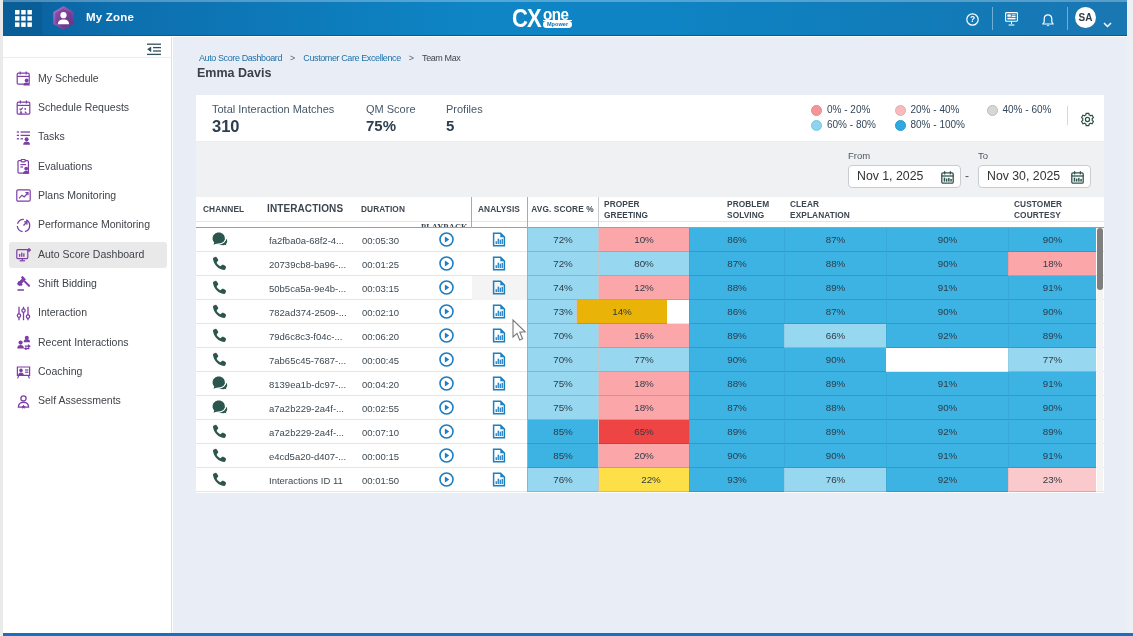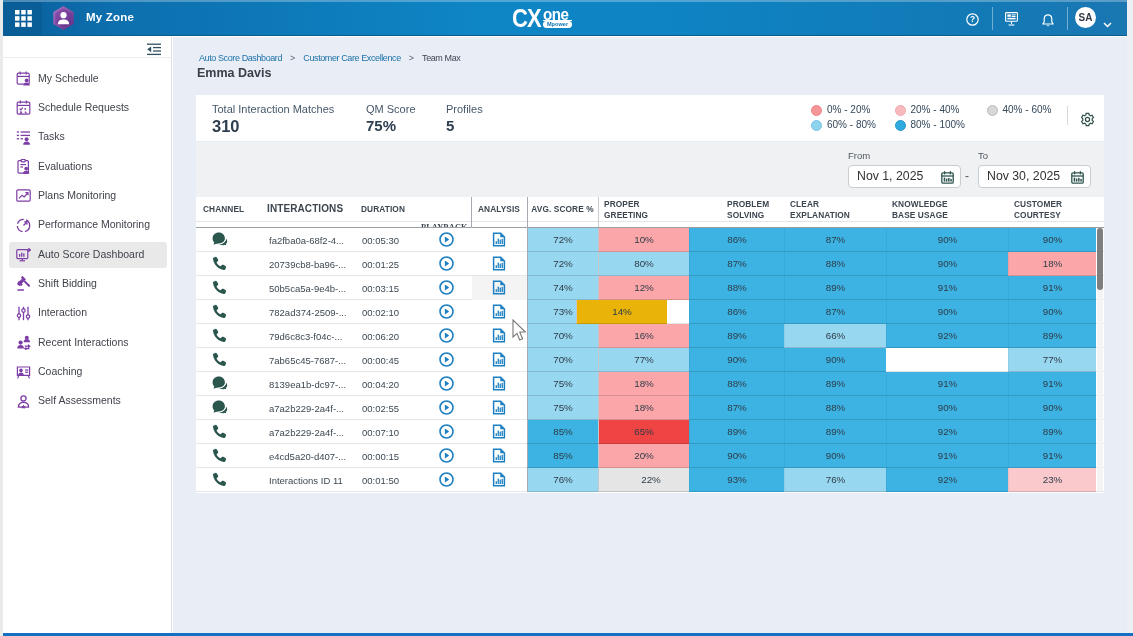--- a/index.html
+++ b/index.html
@@ -301,21 +301,20 @@
 <div class="abs" style="left:196px;top:197px;width:908px;height:25px;background:#fff;border-bottom:1px solid #e3e5e7">
     <div class="abs" style="left:0px;top:0;width:66px;height:25px;font-size:8.3px;font-weight:bold;color:#3c4650;letter-spacing:0.1px;display:flex;align-items:center;line-height:10.5px;white-space:nowrap;padding-left:7px;">CHANNEL</div>
     <div class="abs" style="left:66px;top:0;width:94px;height:25px;font-size:10px;font-weight:bold;color:#3c4650;letter-spacing:0.1px;display:flex;align-items:center;line-height:10.5px;white-space:nowrap;padding-left:5px;">INTERACTIONS</div>
     <div class="abs" style="left:160px;top:0;width:60px;height:25px;font-size:8.3px;font-weight:bold;color:#3c4650;letter-spacing:0.1px;display:flex;align-items:center;line-height:10.5px;white-space:nowrap;padding-left:5px;">DURATION</div>
     <div class="abs" style="left:220px;top:12px;width:55px;height:38px;font-size:8.3px;font-weight:bold;color:#3c4650;letter-spacing:0.1px;display:flex;align-items:center;line-height:10.5px;white-space:nowrap;padding-left:5px;font-family:Liberation Serif, serif;">PLAYBACK</div>
     <div class="abs" style="left:275px;top:0;width:56px;height:25px;font-size:8.3px;font-weight:bold;color:#3c4650;letter-spacing:0.1px;display:flex;align-items:center;line-height:10.5px;white-space:nowrap;justify-content:center;text-align:center;">ANALYSIS</div>
     <div class="abs" style="left:331px;top:0;width:71px;height:25px;font-size:8.3px;font-weight:bold;color:#3c4650;letter-spacing:0.1px;display:flex;align-items:center;line-height:10.5px;white-space:nowrap;justify-content:center;text-align:center;">AVG. SCORE %</div>
     <div class="abs" style="left:402px;top:0;width:91px;height:25px;font-size:8.3px;font-weight:bold;color:#3c4650;letter-spacing:0.1px;display:flex;align-items:center;line-height:10.5px;white-space:nowrap;padding-left:6px;">PROPER<br>GREETING</div>
     <div class="abs" style="left:493px;top:0;width:95px;height:25px;font-size:8.3px;font-weight:bold;color:#3c4650;letter-spacing:0.1px;display:flex;align-items:center;line-height:10.5px;white-space:nowrap;padding-left:6px;margin-left:32px;">PROBLEM<br>SOLVING</div>
     <div class="abs" style="left:588px;top:0;width:102px;height:25px;font-size:8.3px;font-weight:bold;color:#3c4650;letter-spacing:0.1px;display:flex;align-items:center;line-height:10.5px;white-space:nowrap;padding-left:6px;">CLEAR<br>EXPLANATION</div>
-    <div class="abs" style="left:690px;top:0;width:122px;height:25px;font-size:8.3px;font-weight:bold;color:#3c4650;letter-spacing:0.1px;display:flex;align-items:center;line-height:10.5px;white-space:nowrap;padding-left:6px;">KNOWLEDGE<br>BASE USAGE</div>
     <div class="abs" style="left:812px;top:0;width:88px;height:25px;font-size:8.3px;font-weight:bold;color:#3c4650;letter-spacing:0.1px;display:flex;align-items:center;line-height:10.5px;white-space:nowrap;padding-left:6px;">CUSTOMER<br>COURTESY</div>
   </div>
 <div class="abs" style="left:196px;top:227px;width:908px;height:1px;background:#9aa0a5"></div>
 <div class="abs" style="left:471px;top:197px;width:1px;height:295px;background:#a5abb0"></div>
 <div class="abs" style="left:527px;top:197px;width:1px;height:295px;background:#a5abb0"></div>
 <div class="abs" style="left:598px;top:197px;width:1px;height:30px;background:#c8ccd0"></div>
 <div class="abs" style="left:196px;top:227.5px;width:908px;height:264.0px;background:#fff">
     <div class="abs" style="left:0;top:0.00px;width:908px;height:24.00px;border-bottom:1px solid #e4e6e8">
       <div class="abs" style="left:16px;top:4.5px;width:16px;height:15px"><svg width="16" height="15" viewBox="0 0 16 15">
           <path d="M6.8 0.6 C3.2 0.6 0.6 3.2 0.6 6.4 C0.6 8 1.2 9.3 2.2 10.3 L1.6 12.8 L4.3 11.8 C5.1 12.1 5.9 12.2 6.8 12.2 C10.3 12.2 12.9 9.6 12.9 6.4 C12.9 3.2 10.3 0.6 6.8 0.6 Z" fill="#2b564e"></path>
@@ -591,21 +590,21 @@
       <div class="abs" style="left:276px;top:0;width:55px;height:24.00px;"></div>
       <div class="abs" style="left:296px;top:4.5px;width:14px;height:15px"><svg width="14" height="15" viewBox="0 0 14 15">
           <path d="M1.6 1.2 L8.6 1.2 L12.4 5 L12.4 13.8 L1.6 13.8 Z" fill="none" stroke="#1b7fc2" stroke-width="1.5"></path>
           <path d="M8.3 0.9 L12.7 5.3 L8.3 5.3 Z" fill="#1b7fc2"></path>
           <rect x="3.6" y="9.2" width="1.3" height="2.9" fill="#1b7fc2"></rect>
           <rect x="5.6" y="6.6" width="1.3" height="5.5" fill="#1b7fc2"></rect>
           <rect x="7.6" y="7.6" width="1.3" height="4.5" fill="#1b7fc2"></rect>
           <rect x="9.6" y="6.9" width="1.3" height="5.2" fill="#1b7fc2"></rect>
         </svg></div>
       <div class="abs" style="left:331px;top:0;width:71px;height:24.00px;background:#98d7f0;border-left:1px solid #a5abb0;border-bottom:1px solid rgba(0,0,0,0.14);display:flex;align-items:center;justify-content:center;font-size:9.8px;color:#2d3b47">76%</div>
-      <div class="abs" style="left:402px;top:0;width:105px;height:24.00px;background:#e5e5e5;border-left:1px solid #c3c7ca;border-bottom:1px solid rgba(0,0,0,0.14);display:flex;align-items:center;justify-content:center;font-size:9.8px;color:#2d3b47">22%</div>
+      <div class="abs" style="left:402px;top:0;width:105px;height:24.00px;background:#fde047;border-left:1px solid #c3c7ca;border-bottom:1px solid rgba(0,0,0,0.14);display:flex;align-items:center;justify-content:center;font-size:9.8px;color:#2d3b47">22%</div>
       <div class="abs" style="left:493px;top:0;width:95px;height:24.00px;background:#3db3e3;border-left:1px solid rgba(0,0,0,0.05);border-bottom:1px solid rgba(0,0,0,0.14);display:flex;align-items:center;justify-content:center;font-size:9.8px;color:#2d3b47">93%</div>
       <div class="abs" style="left:588px;top:0;width:102px;height:24.00px;background:#98d7f0;border-left:1px solid rgba(0,0,0,0.05);border-bottom:1px solid rgba(0,0,0,0.14);display:flex;align-items:center;justify-content:center;font-size:9.8px;color:#2d3b47">76%</div>
       <div class="abs" style="left:690px;top:0;width:122px;height:24.00px;background:#3db3e3;border-left:1px solid rgba(0,0,0,0.05);border-bottom:1px solid rgba(0,0,0,0.14);display:flex;align-items:center;justify-content:center;font-size:9.8px;color:#2d3b47">92%</div>
       <div class="abs" style="left:812px;top:0;width:88px;height:24.00px;background:#f9c9cc;border-left:1px solid rgba(0,0,0,0.05);border-bottom:1px solid rgba(0,0,0,0.14);display:flex;align-items:center;justify-content:center;font-size:9.8px;color:#2d3b47">23%</div>
     </div>
   </div>
 <div class="abs" style="left:1097px;top:228px;width:6px;height:263px;background:#f4f4f4"></div>
 <div class="abs" style="left:1097px;top:228px;width:6px;height:62px;background:#7f7f7f;border-radius:3px"></div>
 <div class="abs" style="left:512px;top:319px;width:18px;height:27px">
 <svg width="16" height="26" viewBox="0 0 16 26">

